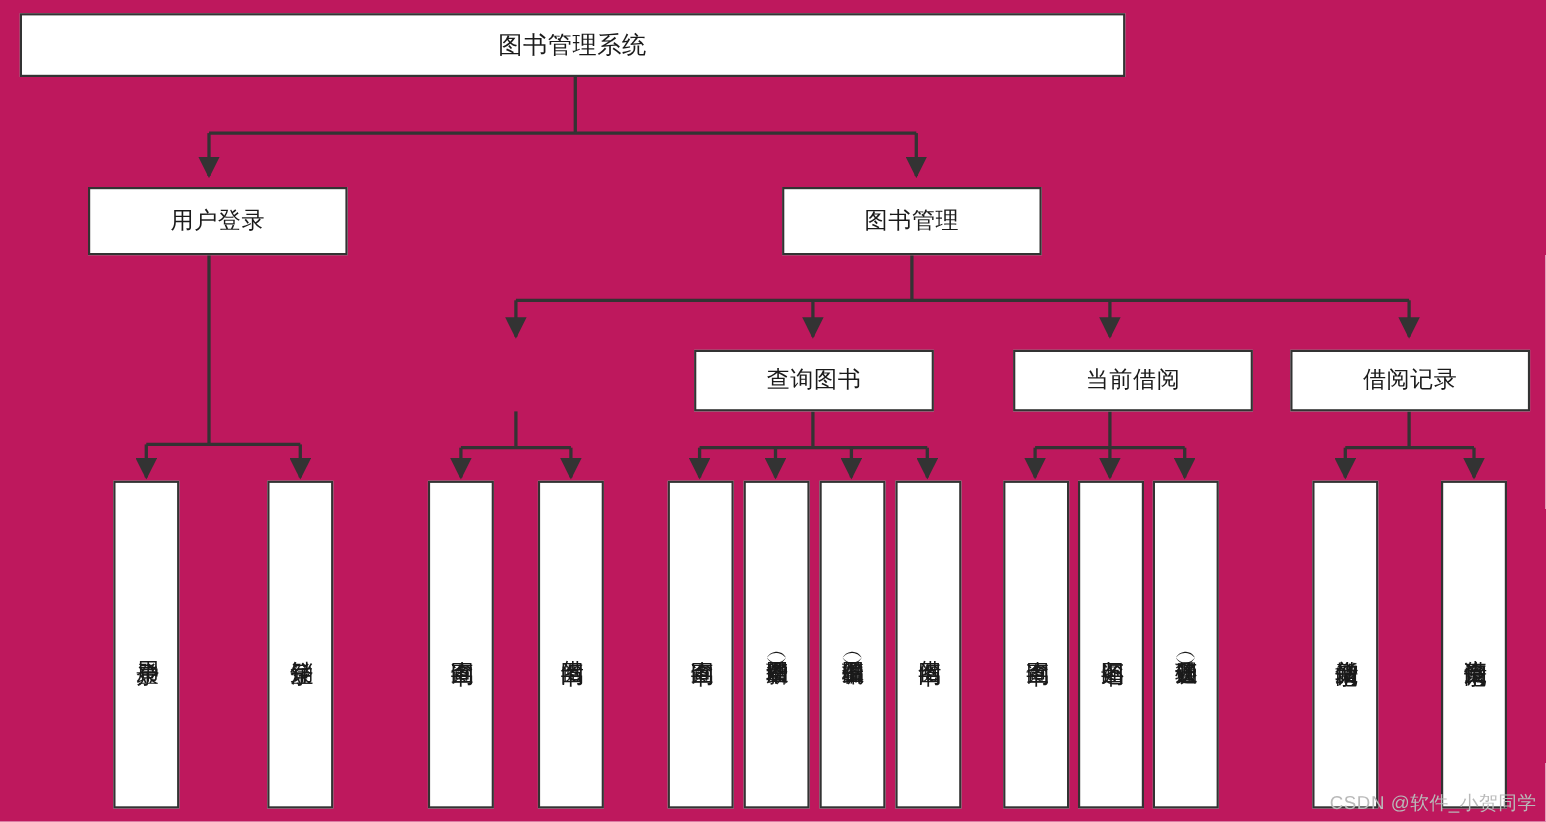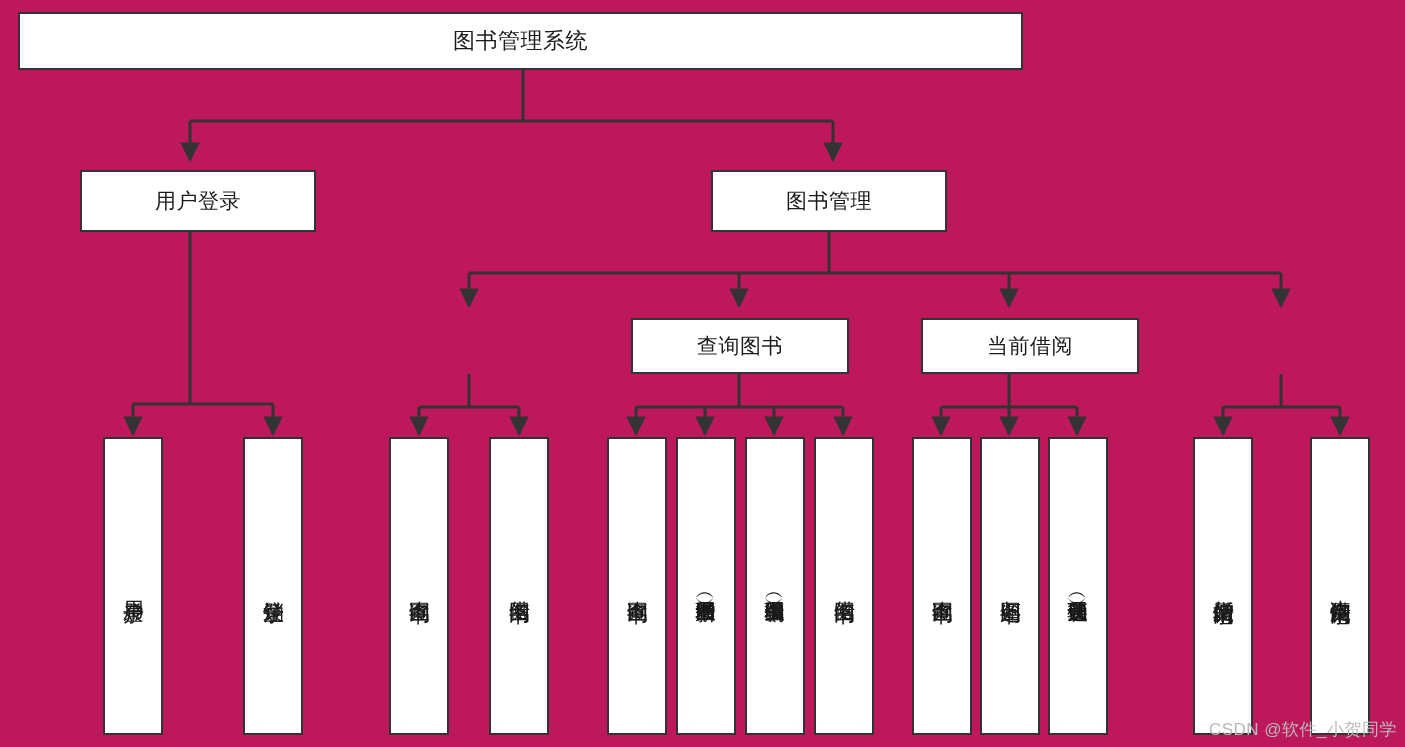--- a/index.html
+++ b/index.html
@@ -141,20 +141,23 @@
   <div class="node horiz" style="left:711px; top:170px; width:236px; height:62px;">
     <span>图书管理</span>
   </div>
 
   <div class="node horiz" style="left:631px; top:318px; width:218px; height:56px;">
     <span>查询图书</span>
   </div>
   <div class="node horiz" style="left:921px; top:318px; width:218px; height:56px;">
     <span>当前借阅</span>
   </div>
+  <div class="node horiz" style="left:1173px; top:318px; width:218px; height:56px;">
+    <span>借阅记录</span>
+  </div>
 
   <div class="node vert" style="left:103px; top:437px; width:60px; height:298px;">
     <span class="vtext">用户登录</span>
   </div>
   <div class="node vert" style="left:243px; top:437px; width:60px; height:298px;">
     <span class="vtext">注销登录</span>
   </div>
 
   <div class="node vert" style="left:389px; top:437px; width:60px; height:298px;">
     <span class="vtext">查询图书</span>

